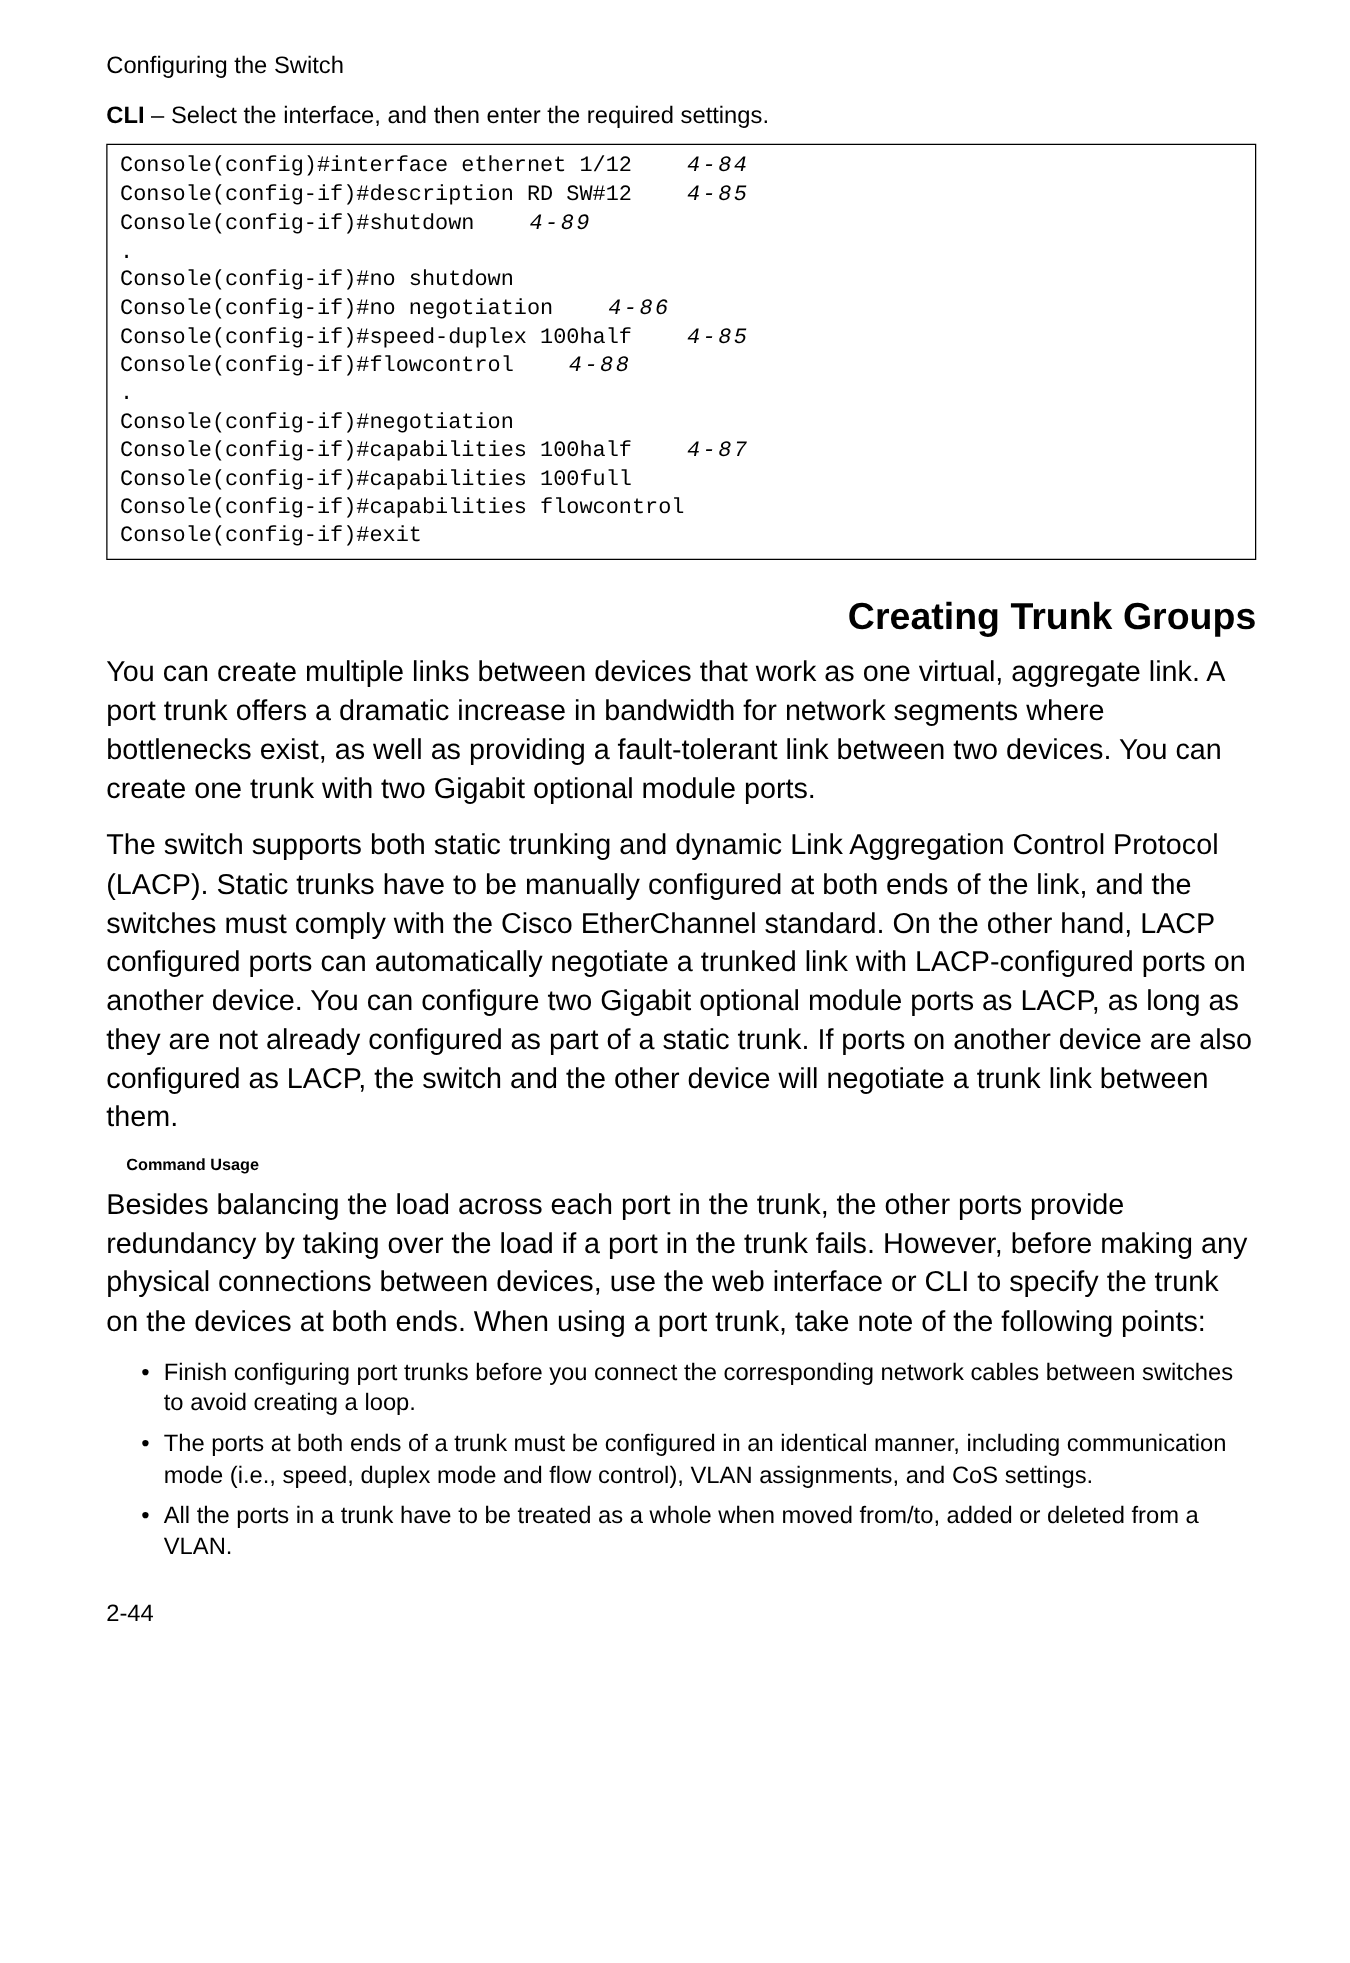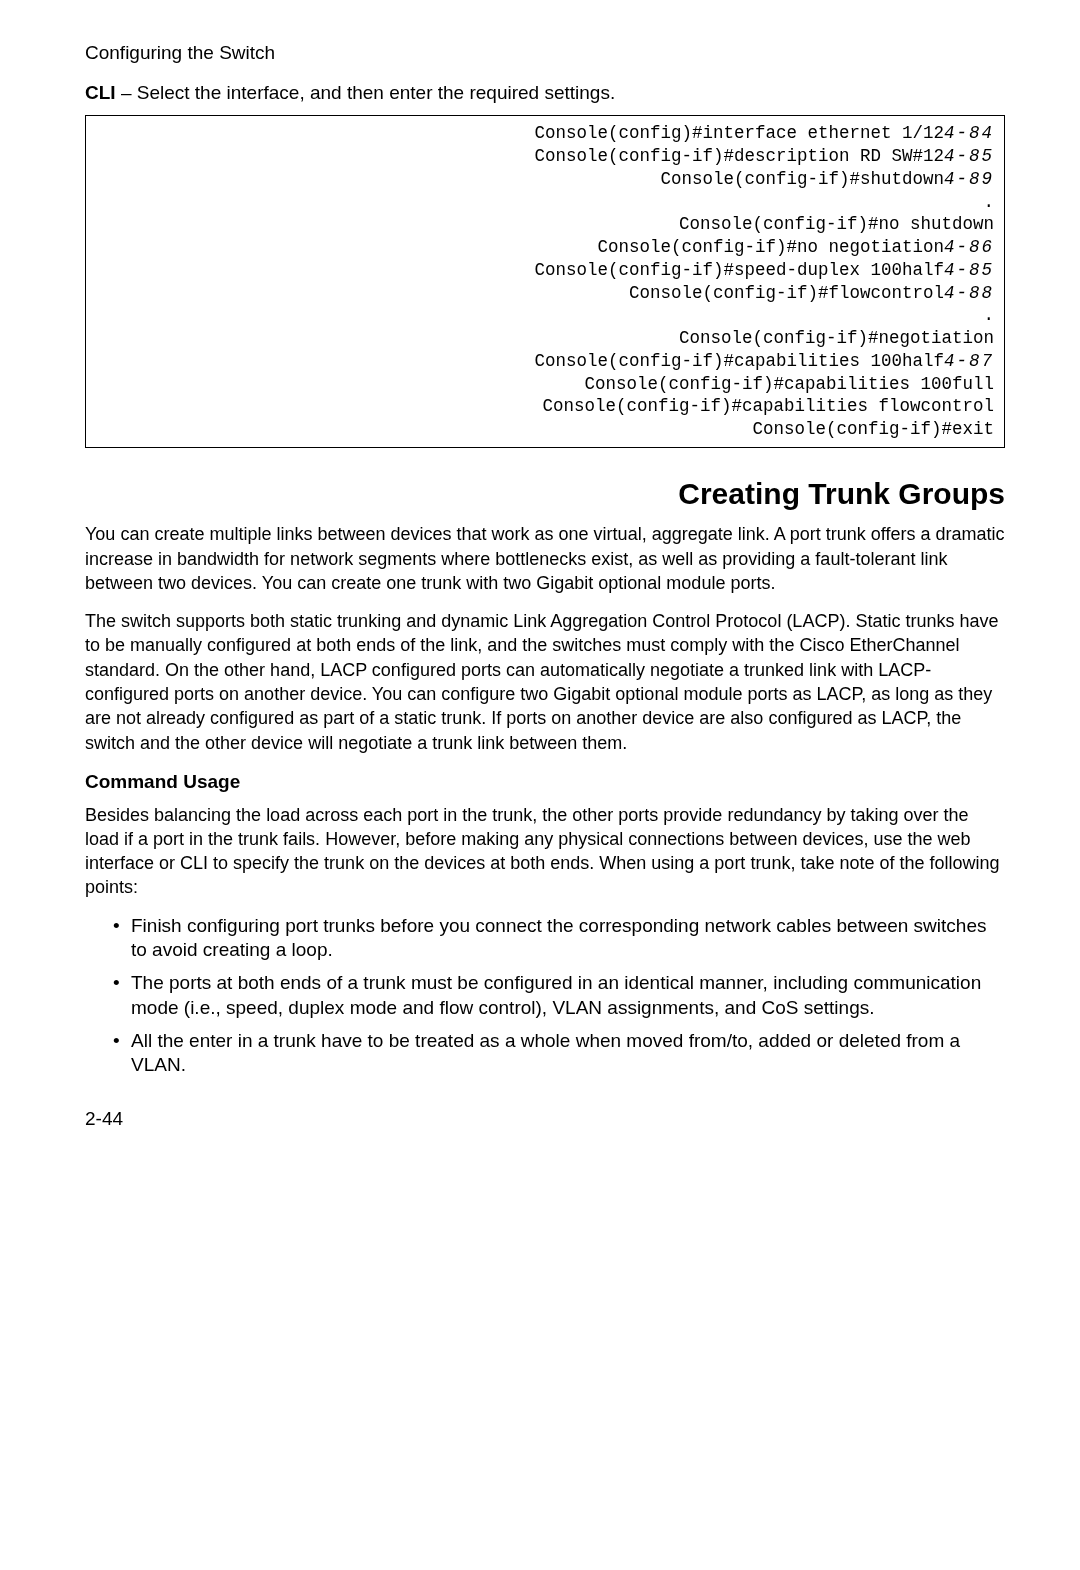--- a/index.html
+++ b/index.html
@@ -29,45 +29,46 @@
       padding: 6px 10px;
       font-family: "Courier New", Courier, monospace;
       font-size: 17.5px;
       line-height: 1.3;
       margin-bottom: 26px;
       white-space: pre;
       overflow: hidden;
     }
     .code-row {
       display: flex;
-      justify-content: flex-end;
+      justify-content: flex-start;
+      gap: 44px;
     }
     .code-left {
       white-space: pre;
     }
     .code-right {
       font-style: italic;
       white-space: pre;
       letter-spacing: 2px;
     }
     h1.section-title {
       font-family: Arial, Helvetica, sans-serif;
       font-weight: bold;
       font-size: 30px;
       margin: 0 0 8px 0;
       text-align: right;
     }
     p.body-para {
       margin: 0 0 14px 0;
-      font-size: 18px;
+      font-size: 23px;
     }
     .subhead {
       font-weight: bold;
-      font-size: 19px;
-      margin: 10px 0 8px 0;
+      font-size: 13px;
+      margin: 10px 0 8px 16px;
     }
     ul.bullets {
       margin: 6px 0 0 0;
       padding-left: 46px;
       list-style: none;
     }
     ul.bullets li {
       position: relative;
       margin-bottom: 8px;
       font-size: 19px;
@@ -101,16 +102,16 @@
 
 <p class="body-para">The switch supports both static trunking and dynamic Link Aggregation Control Protocol (LACP). Static trunks have to be manually configured at both ends of the link, and the switches must comply with the Cisco EtherChannel standard. On the other hand, LACP configured ports can automatically negotiate a trunked link with LACP-configured ports on another device. You can configure two Gigabit optional module ports as LACP, as long as they are not already configured as part of a static trunk. If ports on another device are also configured as LACP, the switch and the other device will negotiate a trunk link between them.</p>
 
 <div class="subhead">Command Usage</div>
 
 <p class="body-para">Besides balancing the load across each port in the trunk, the other ports provide redundancy by taking over the load if a port in the trunk fails. However, before making any physical connections between devices, use the web interface or CLI to specify the trunk on the devices at both ends. When using a port trunk, take note of the following points:</p>
 
 <ul class="bullets" id="bullet-list">
     <li>Finish configuring port trunks before you connect the corresponding network cables between switches to avoid creating a loop.</li>
     <li>The ports at both ends of a trunk must be configured in an identical manner, including communication mode (i.e., speed, duplex mode and flow control), VLAN assignments, and CoS settings.</li>
-    <li>All the enter in a trunk have to be treated as a whole when moved from/to, added or deleted from a VLAN.</li>
+    <li>All the ports in a trunk have to be treated as a whole when moved from/to, added or deleted from a VLAN.</li>
   </ul>
 
 <div class="page-num">2-44</div>
 
 </body></html>

